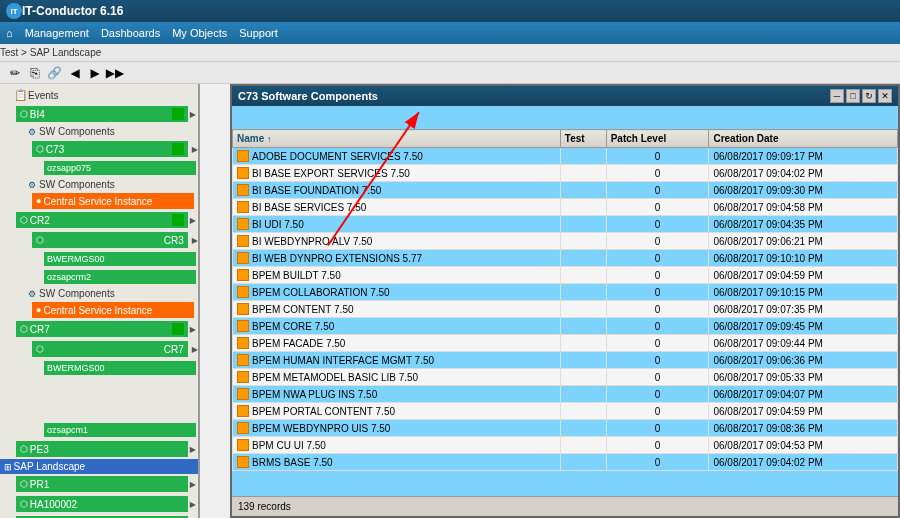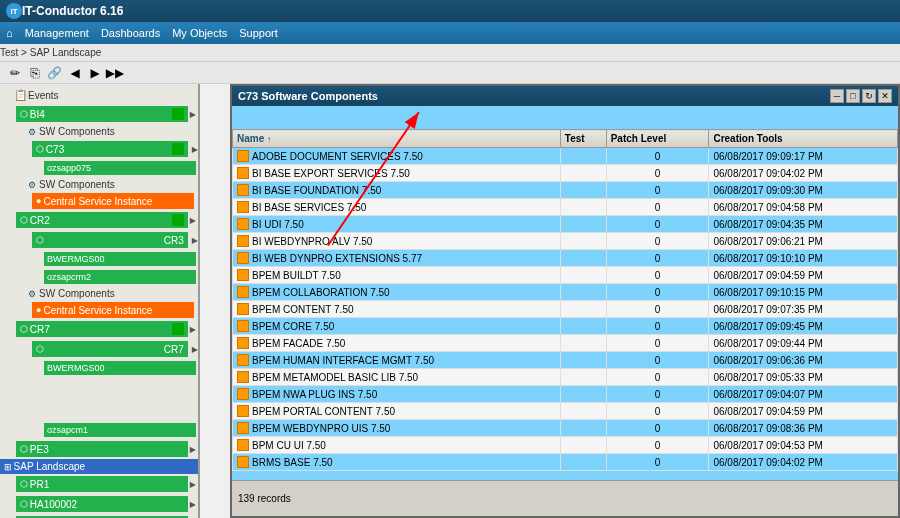--- a/index.html
+++ b/index.html
@@ -107,21 +107,21 @@
       position: sticky; top: 0; white-space: nowrap;
     }
     .data-table thead th.sorted { color: #1a5276; }
     .data-table tbody tr:nth-child(even) { background: #f5f5f5; }
     .data-table tbody td { border: 1px solid #ddd; padding: 2px 4px; white-space: nowrap; }
     .td-name { display: flex; align-items: center; gap: 3px; }
     .pkg-icon { width: 12px; height: 12px; background: #ff9900; border: 1px solid #cc7700; display: inline-block; flex-shrink: 0; }
     .td-center { text-align: center; }
 
     .status-bar {
-      background: #d4d0c8; height: 36px; display: flex; align-items: center;
+      background: #d4d0c8; height: 20px; display: flex; align-items: center;
       padding: 0 6px; font-size: 10px; border-top: 1px solid #999; flex-shrink: 0;
     }
 
     
     .arrow-overlay {
       position: absolute; top: 0; left: 0; right: 0; bottom: 0; pointer-events: none;
     }
 
     
     .table-container::-webkit-scrollbar { width: 12px; }
@@ -354,21 +354,21 @@
         </div>
       </div>
 
       <div class="table-container">
         <table class="data-table">
           <thead>
             <tr>
               <th class="sorted">Name <span class="sort-arrow">↑</span></th>
               <th>Test</th>
               <th>Patch Level</th>
-              <th>Creation Tools</th>
+              <th>Creation Date</th>
             </tr>
           </thead>
           <tbody id="table-body">
           <tr>
     <td>
       <div class="td-name">
         <span class="pkg-icon"></span>
         <span>ADOBE DOCUMENT SERVICES 7.50</span>
       </div>
     </td>

